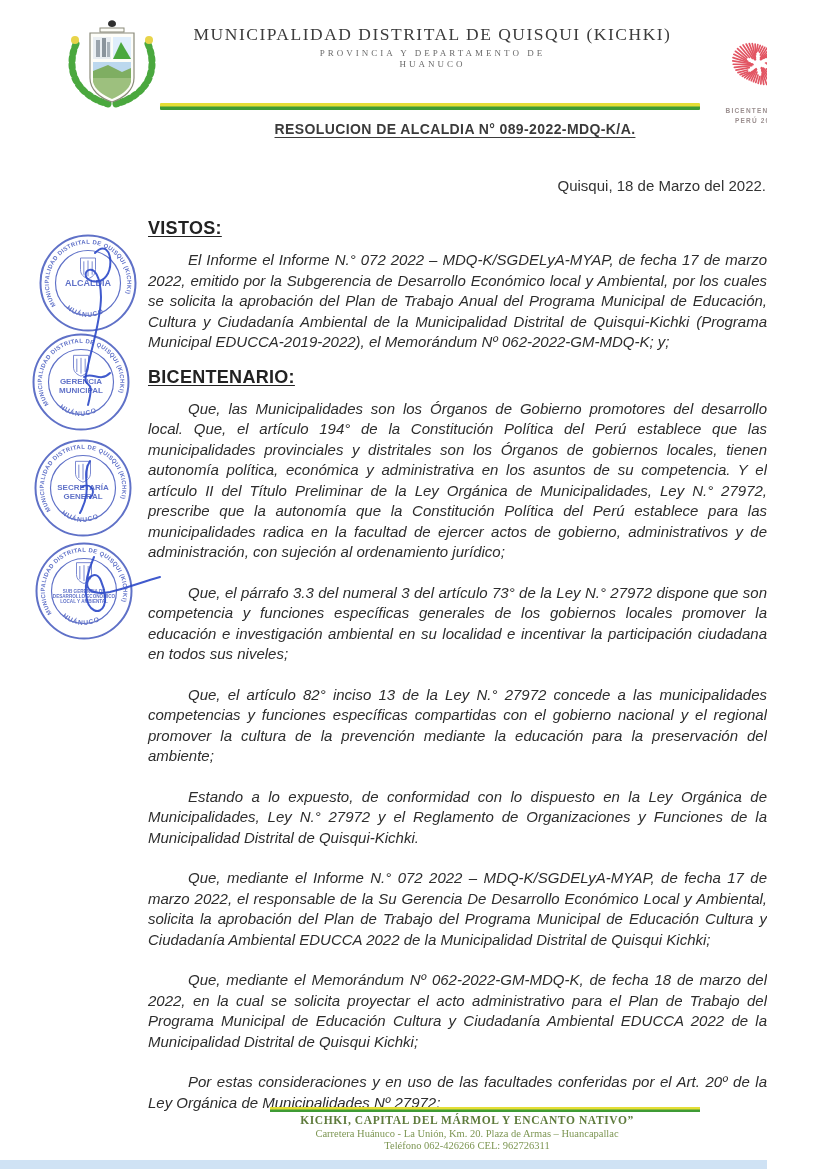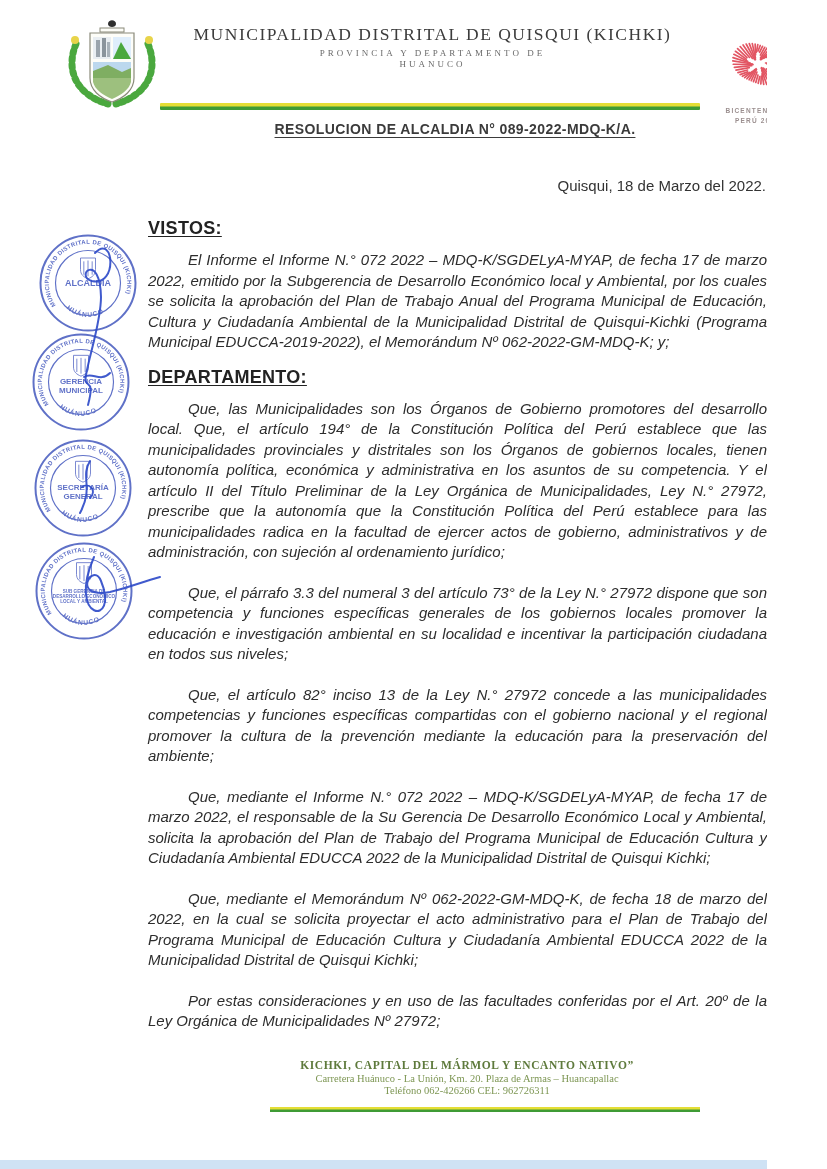--- a/index.html
+++ b/index.html
@@ -79,21 +79,21 @@
   .stamp4 .stamp-center { font-size:4.6px; top:48%; }
 
   .signatures { position:absolute; left:20px; top:225px; width:180px; height:460px; pointer-events:none; }
   .signatures path { fill:none; stroke:#2b48c8; stroke-width:2; stroke-linecap:round; opacity:0.9; }
 
   
   .footer-bar {
     position:absolute; left:270px; top:1107px; width:430px; height:5px;
     background:linear-gradient(to bottom, #e4de35 0%, #e4de35 40%, #3f9b35 60%, #3f9b35 100%);
   }
-  .footer-text { position:absolute; left:134px; top:1059px; width:666px; text-align:center; font-family:"Liberation Serif", serif; }
+  .footer-text { position:absolute; left:134px; top:1114px; width:666px; text-align:center; font-family:"Liberation Serif", serif; }
   .footer-motto { font-size:11.5px; font-weight:bold; color:#5e7a3c; letter-spacing:0.6px; }
   .footer-address { font-size:10.5px; color:#7d9653; margin-top:2px; }
   .footer-phone { font-size:10.5px; color:#7d9653; margin-top:1px; }
   .scan-strip { position:absolute; left:0; bottom:0; width:100%; height:9px; background:#cfe2f4; }
 
   
   .coa-wreath { fill:none; stroke:#4aa83e; stroke-width:7; stroke-dasharray:3 4; stroke-linecap:round; }
   .coa-shield { fill:#fdfdf8; stroke:#8a8a7a; stroke-width:1.2; }
 </style>
 </head>
@@ -191,24 +191,25 @@
   <div class="doc-title-wrap">
     <span class="doc-title">RESOLUCION DE ALCALDIA N° 089-2022-MDQ-K/A.</span>
   </div>
 
   <div class="dateline">Quisqui, 18 de Marzo del 2022.</div>
 
   <div class="content">
     <div class="sec-heading">VISTOS:</div>
     <p class="para">El Informe el Informe N.° 072 2022 – MDQ-K/SGDELyA-MYAP, de fecha 17 de marzo 2022, emitido por la Subgerencia de Desarrollo Económico local y Ambiental, por los cuales se solicita la aprobación del Plan de Trabajo Anual del Programa Municipal de Educación, Cultura y Ciudadanía Ambiental de la Municipalidad Distrital de Quisqui-Kichki (Programa Municipal EDUCCA-2019-2022), el Memorándum Nº 062-2022-GM-MDQ-K; y;</p>
 
-    <div class="sec-heading sec-gap" style="margin-top:14px">DEPARTAMENTO:</div>
+    <div class="sec-heading sec-gap" style="margin-top:14px">BICENTENARIO:</div>
     <p class="para">Que, las Municipalidades son los Órganos de Gobierno promotores del desarrollo local. Que, el artículo 194° de la Constitución Política del Perú establece que las municipalidades provinciales y distritales son los Órganos de gobiernos locales, tienen autonomía política, económica y administrativa en los asuntos de su competencia. Y el artículo II del Título Preliminar de la Ley Orgánica de Municipalidades, Ley N.° 27972, prescribe que la autonomía que la Constitución Política del Perú establece para las municipalidades radica en la facultad de ejercer actos de gobierno, administrativos y de administración, con sujeción al ordenamiento jurídico;</p>
     <p class="para">Que, el párrafo 3.3 del numeral 3 del artículo 73° de la Ley N.° 27972 dispone que son competencia y funciones específicas generales de los gobiernos locales promover la educación e investigación ambiental en su localidad e incentivar la participación ciudadana en todos sus niveles;</p>
     <p class="para">Que, el artículo 82° inciso 13 de la Ley N.° 27972 concede a las municipalidades competencias y funciones específicas compartidas con el gobierno nacional y el regional promover la cultura de la prevención mediante la educación para la preservación del ambiente;</p>
+    <p class="para">Estando a lo expuesto, de conformidad con lo dispuesto en la Ley Orgánica de Municipalidades, Ley N.° 27972 y el Reglamento de Organizaciones y Funciones de la Municipalidad Distrital de Quisqui-Kichki.</p>
     <p class="para">Que, mediante el Informe N.° 072 2022 – MDQ-K/SGDELyA-MYAP, de fecha 17 de marzo 2022, el responsable de la Su Gerencia De Desarrollo Económico Local y Ambiental, solicita la aprobación del Plan de Trabajo del Programa Municipal de Educación Cultura y Ciudadanía Ambiental EDUCCA 2022 de la Municipalidad Distrital de Quisqui Kichki;</p>
     <p class="para">Que, mediante el Memorándum Nº 062-2022-GM-MDQ-K, de fecha 18 de marzo del 2022, en la cual se solicita proyectar el acto administrativo para el Plan de Trabajo del Programa Municipal de Educación Cultura y Ciudadanía Ambiental EDUCCA 2022 de la Municipalidad Distrital de Quisqui Kichki;</p>
     <p class="para">Por estas consideraciones y en uso de las facultades conferidas por el Art. 20º de la Ley Orgánica de Municipalidades Nº 27972;</p>
   </div>
 
   <div class="stamp stamp1">
     <svg viewBox="0 0 120 120">
       <circle class="ring-outer" cx="60" cy="60" r="57"></circle>
       <circle class="ring-inner" cx="60" cy="60" r="39"></circle>
       <path id="ring-0" d="M 13,60 a 47,47 0 1 1 94,0 a 47,47 0 1 1 -94,0" fill="none"></path>

